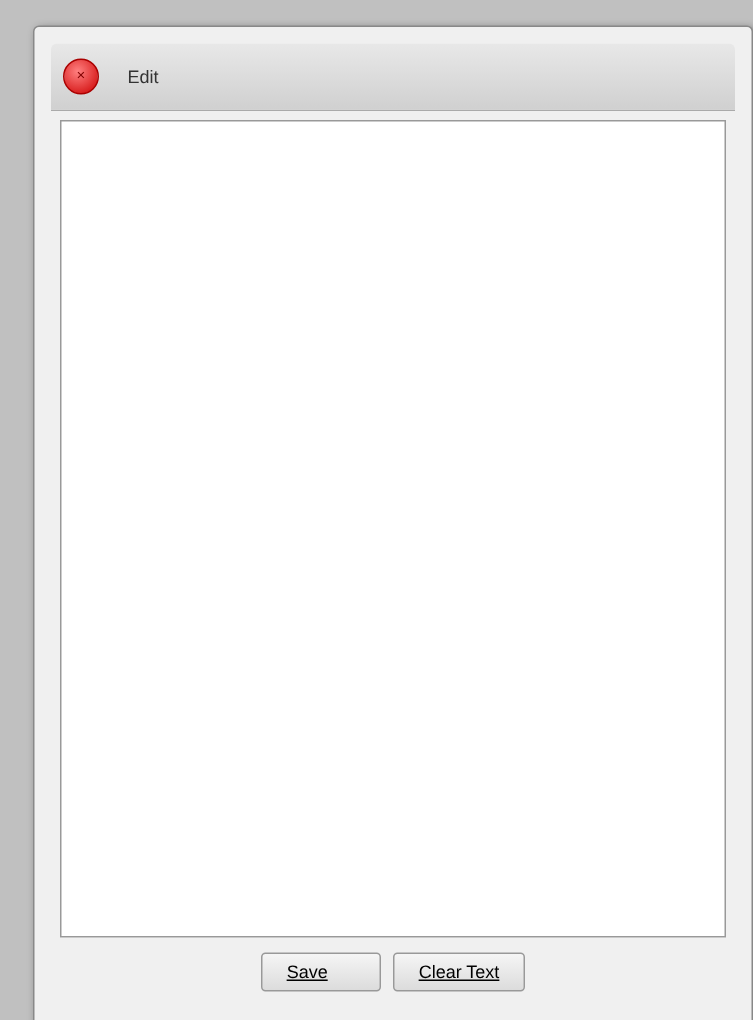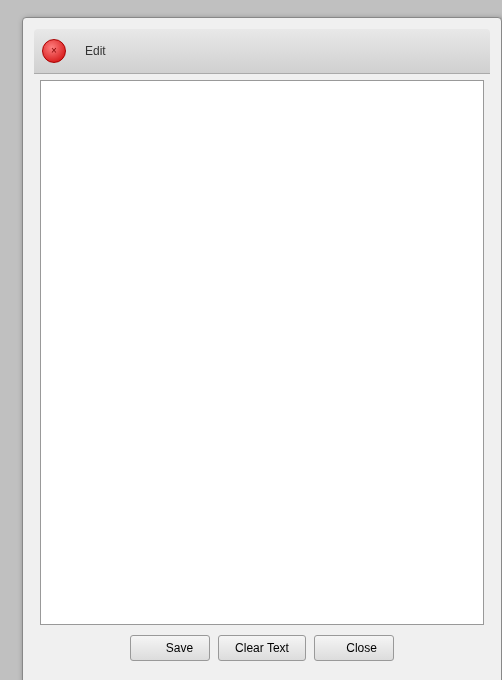--- a/index.html
+++ b/index.html
@@ -110,34 +110,34 @@
 
     .btn {
       padding: 5px 16px;
       background: linear-gradient(to bottom, #f5f5f5, #dcdcdc);
       border: 1px solid #999;
       border-radius: 3px;
       font-size: 12px;
       color: #000;
       cursor: pointer;
       min-width: 80px;
-      text-align: right;
+      text-align: left;
+      text-decoration: underline;
     }
   </style>
 </head>
 <body>
 
 <div class="window">
   <div class="title-bar">
     <div class="close-button"></div>
     <span class="title-text">Edit</span>
   </div>
   <div class="content-area">
     <div class="text-area-wrapper">
       <textarea class="text-area" style=""></textarea>
     </div>
     <div class="button-row">
       <button class="btn">Save</button>
       <button class="btn">Clear Text</button>
-      <button class="btn">Close</button>
     </div>
   </div>
 </div>
 
 </body></html>

